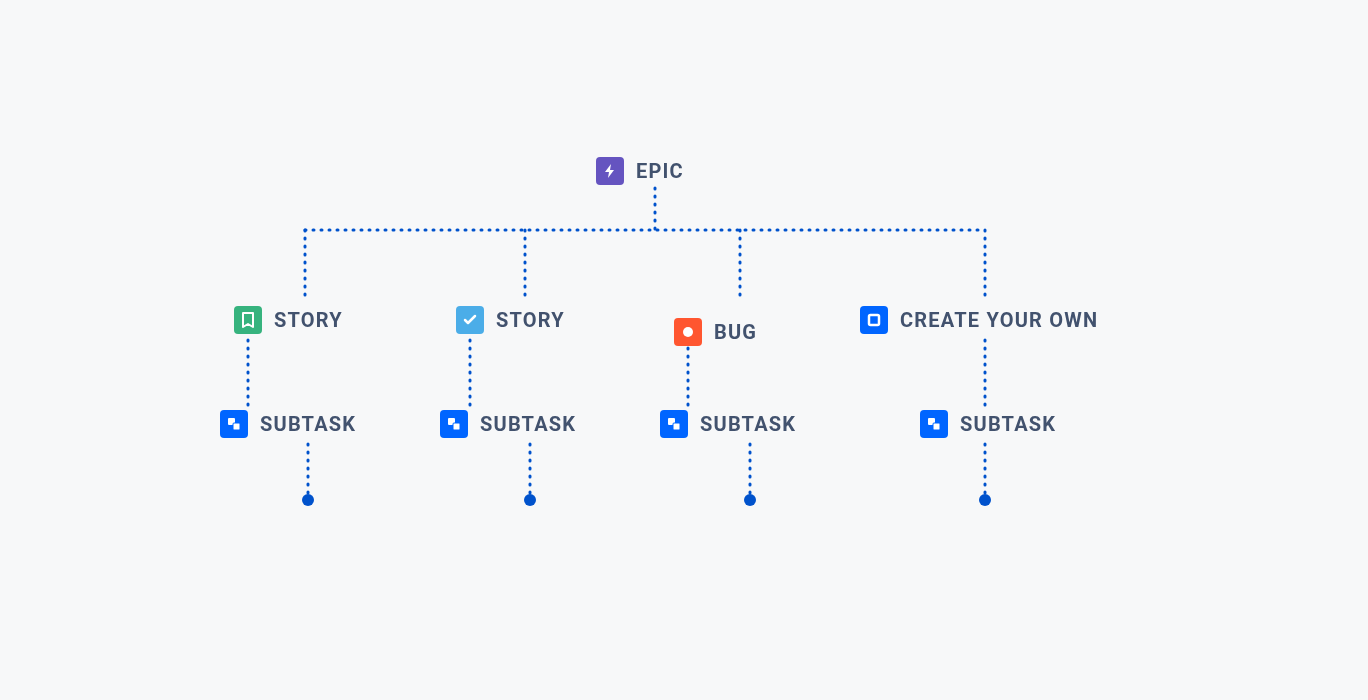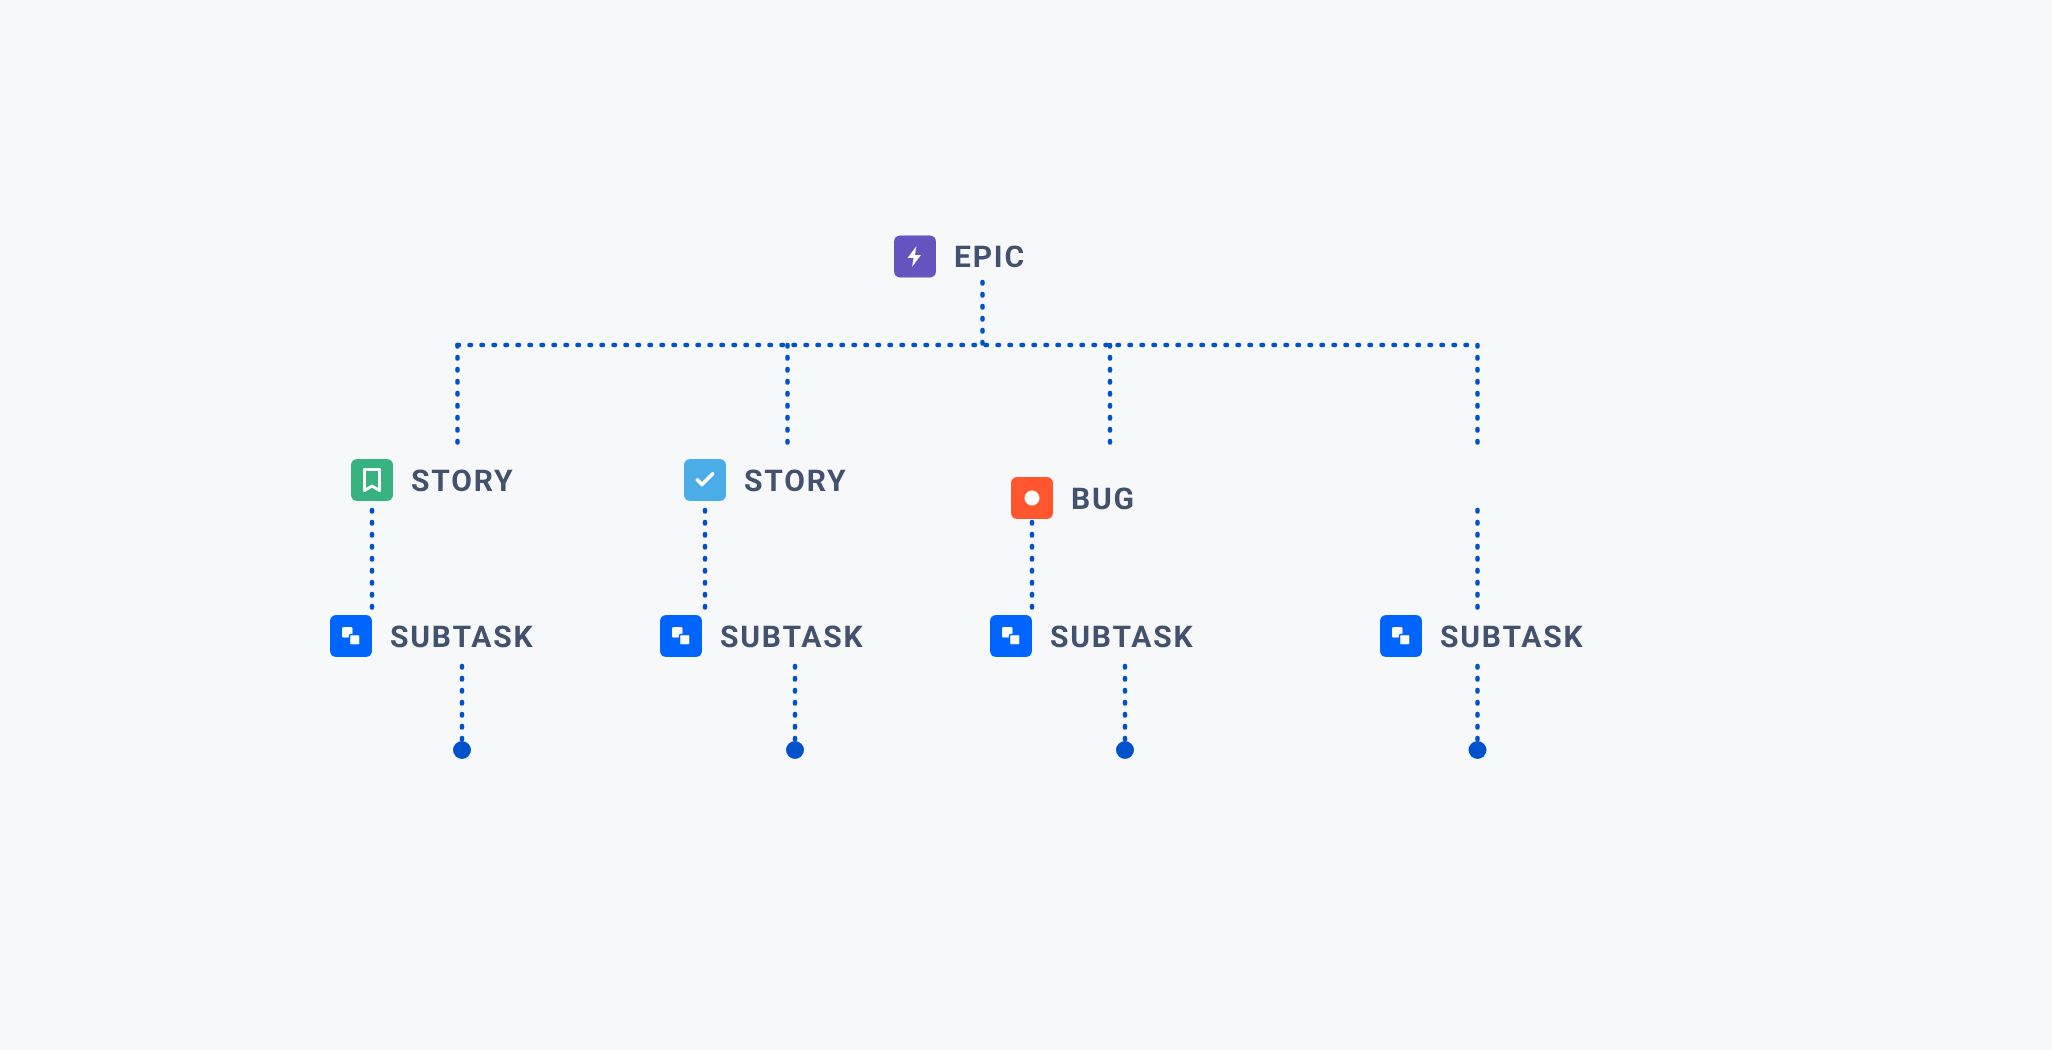--- a/index.html
+++ b/index.html
@@ -122,20 +122,28 @@
 
   <div class="node" style="left:674px; top:318px;">
     <span class="icon ic-bug">
       <svg width="16" height="16" viewBox="0 0 16 16">
           <circle cx="8" cy="8" r="5" fill="#fff"></circle>
         </svg>
     </span>
     <span class="label">BUG</span>
   </div>
 
+  <div class="node" style="left:860px; top:306px;">
+    <span class="icon ic-create">
+      <svg width="16" height="16" viewBox="0 0 16 16">
+          <rect x="3" y="3" width="10" height="10" rx="1.5" fill="none" stroke="#fff" stroke-width="2.5"></rect>
+        </svg>
+    </span>
+    <span class="label">CREATE YOUR OWN</span>
+  </div>
 
   <div class="node" style="left:220px; top:410px;">
     <span class="icon ic-sub">
       <svg width="16" height="16" viewBox="0 0 16 16">
           <rect x="2" y="2" width="7" height="7" rx="1" fill="#fff"></rect>
           <rect x="7" y="7" width="7" height="7" rx="1" fill="#fff" stroke="#0065FF" stroke-width="1"></rect>
         </svg>
     </span>
     <span class="label">SUBTASK</span>
   </div>

